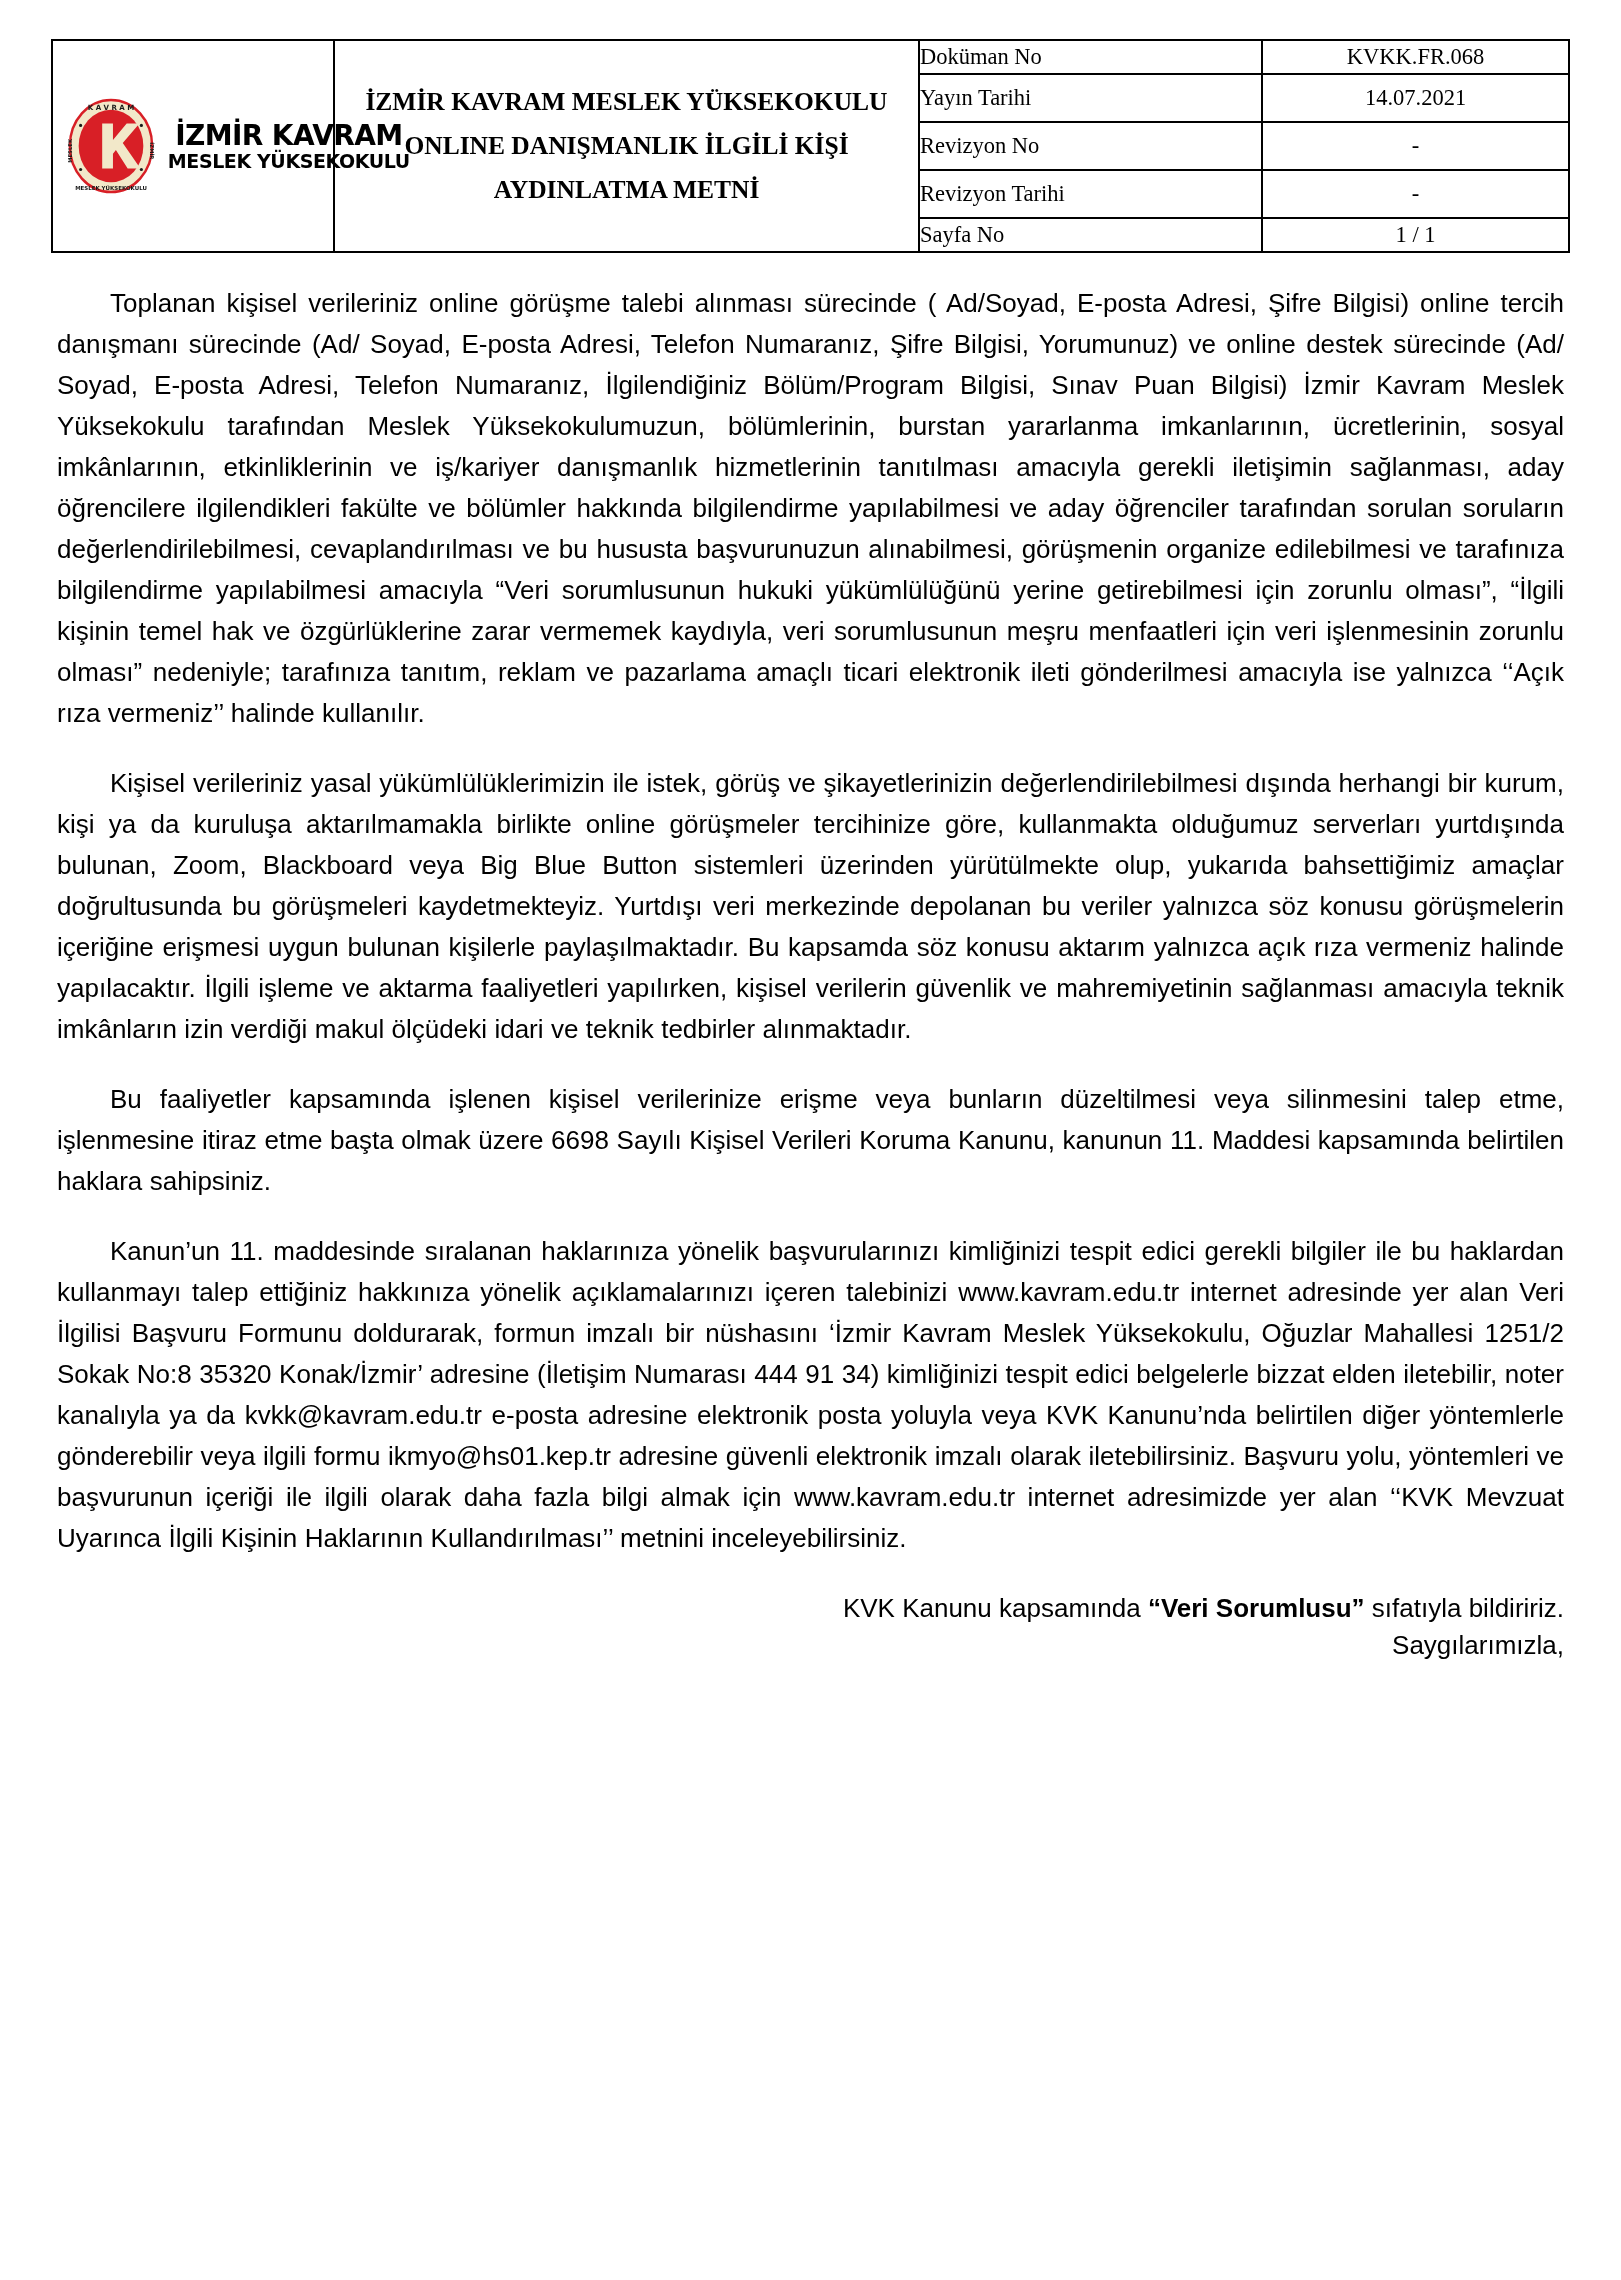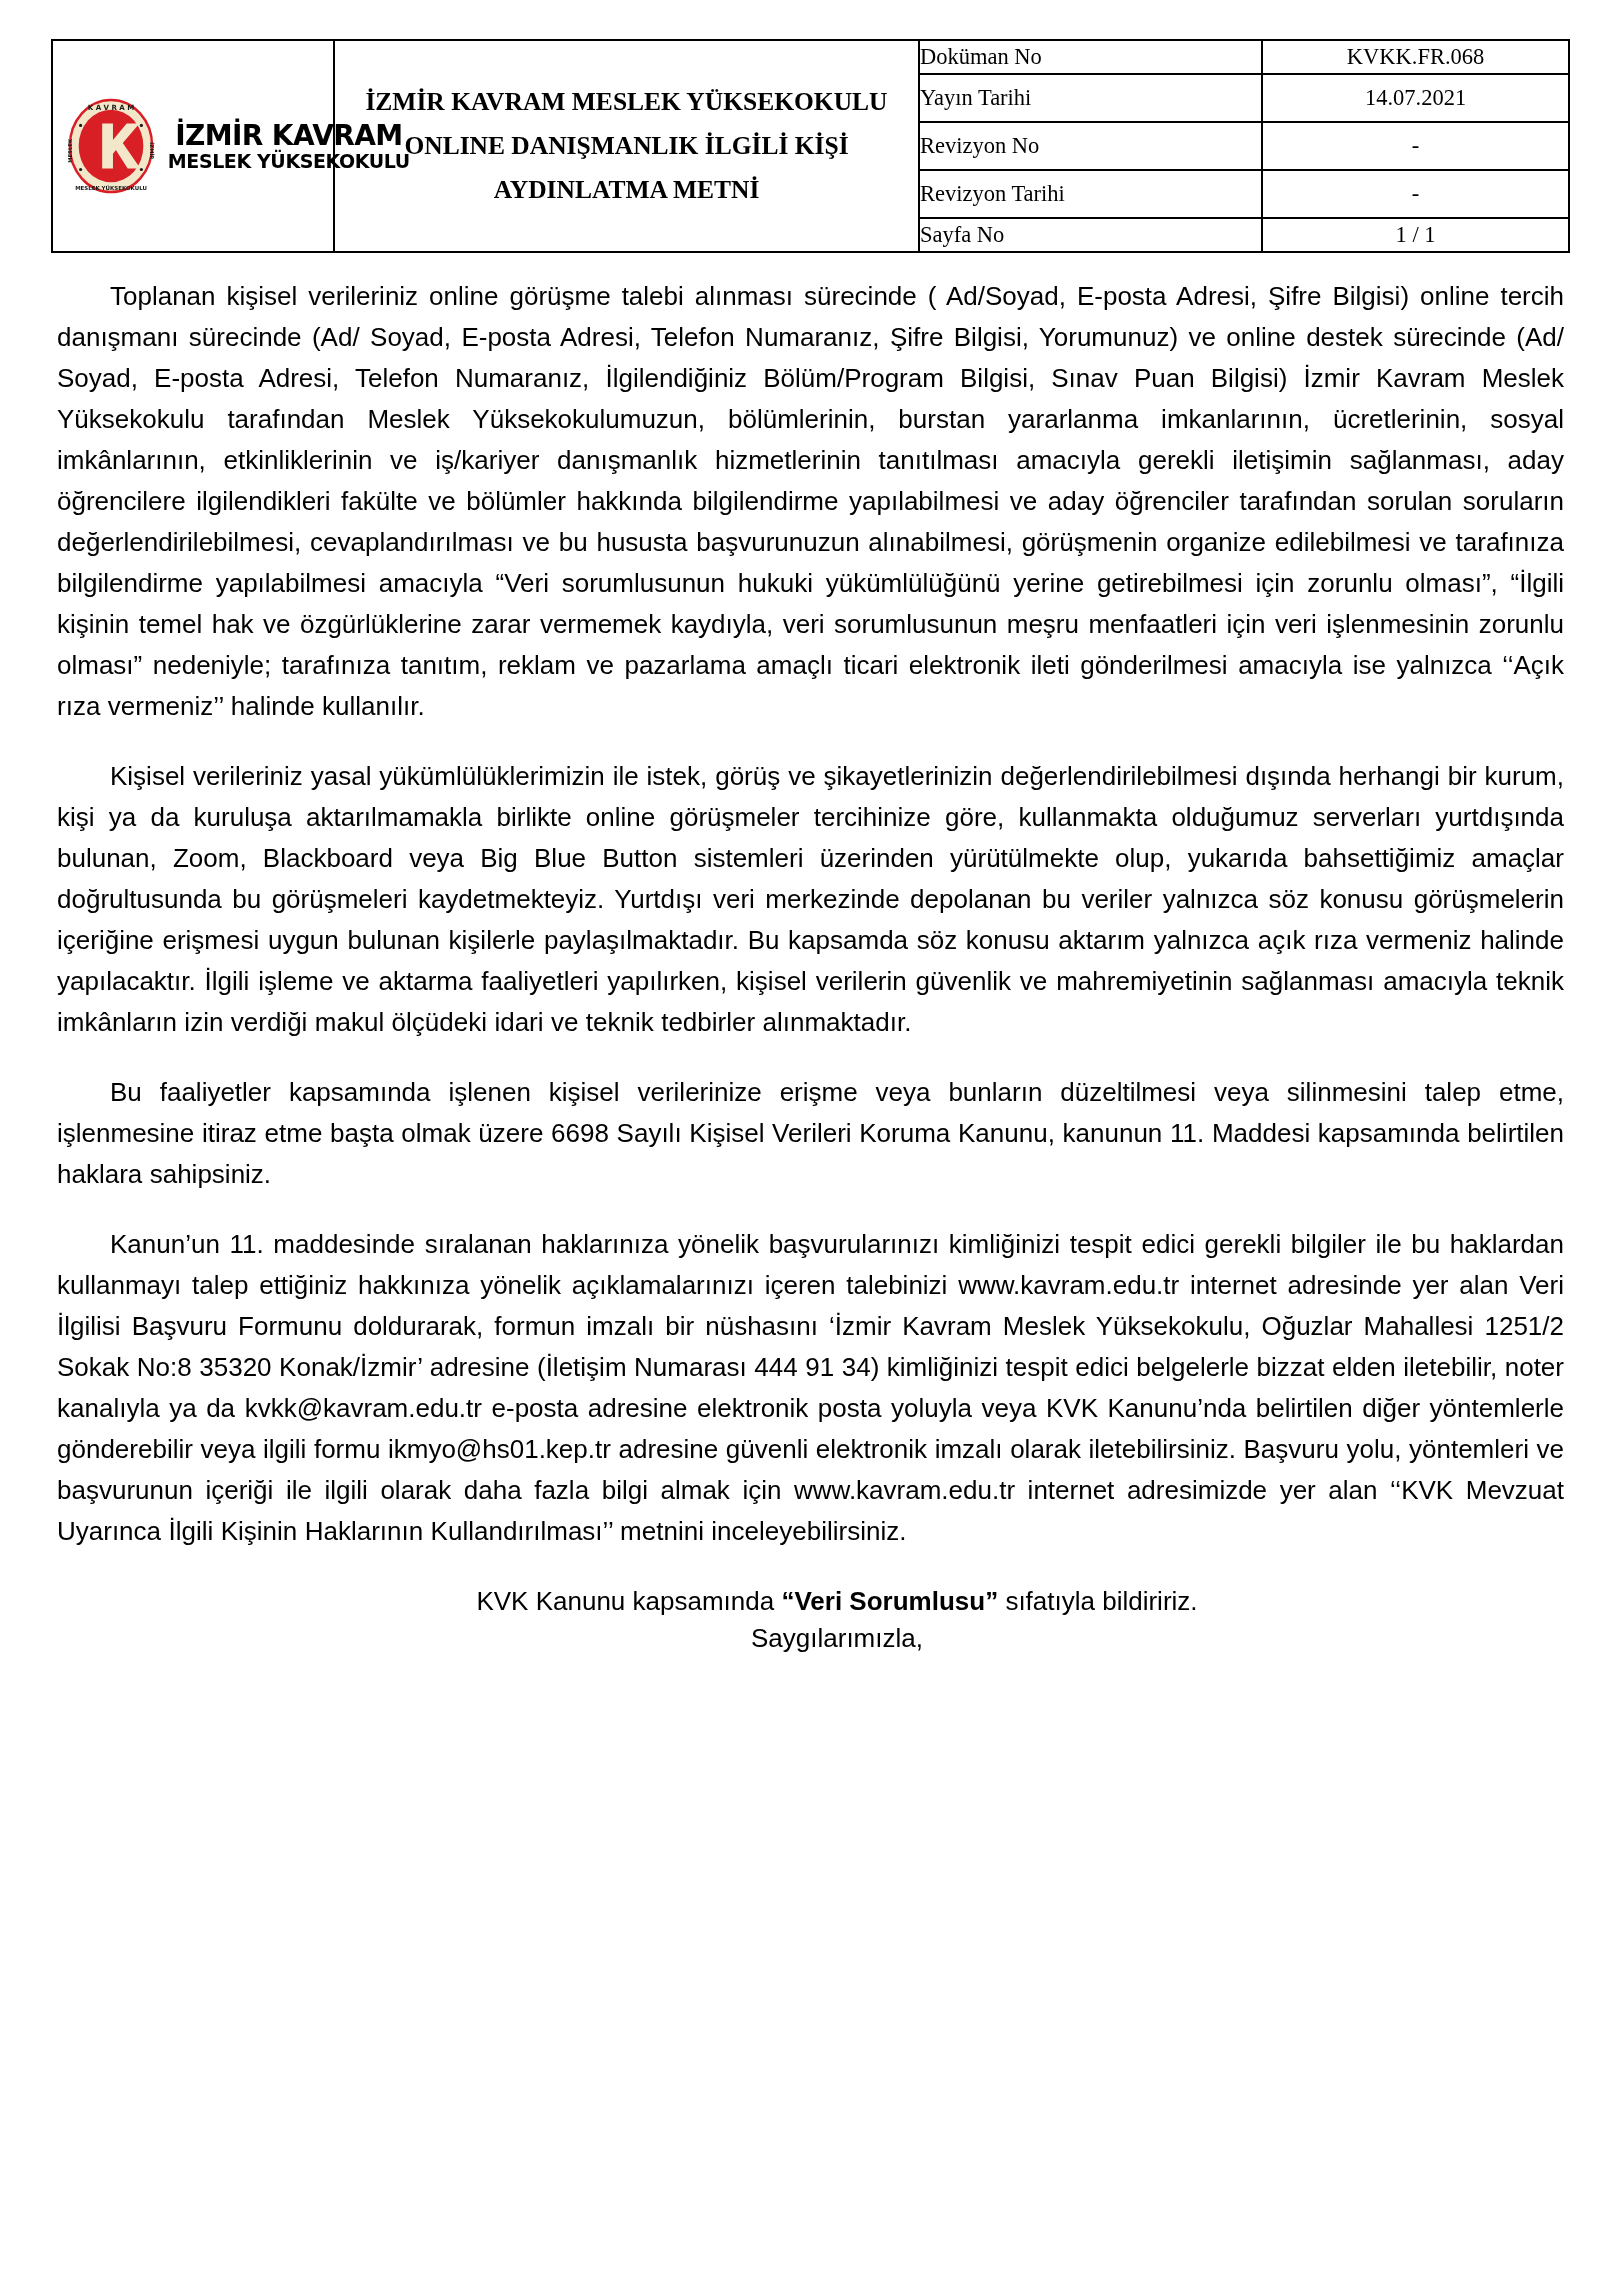--- a/index.html
+++ b/index.html
@@ -118,21 +118,21 @@
     table-layout: fixed;
   }
   .meta-table td { border: 2px solid #000; }
   .meta-table tr:first-child td { border-top: 0; }
   .meta-table tr:last-child td { border-bottom: 0; }
   .meta-table td:first-child { border-left: 0; }
   .meta-table td:last-child { border-right: 0; }
 
   
   .body-text {
-    margin: 8px auto;
+    margin: 15px auto;
     width: 1507px;
     padding-top: 15px;
   }
   .para {
     font-family: "Liberation Sans", sans-serif;
     font-size: 26px;
     line-height: 41px;
     text-align: justify;
     text-justify: inter-word;
     margin: 0 0 29px 0;
@@ -140,21 +140,21 @@
     -webkit-hyphens: none;
     hyphens: none;
     word-spacing: 0.2px;
   }
   .sig {
     font-family: "Liberation Sans", sans-serif;
     font-size: 26px;
     line-height: 41px;
     margin: 0;
     text-indent: 53px;
-    text-align: center;
+    text-align: right;
   }
   .sig.tight { margin-top: -3.9px; }
   b.inline-bold { font-weight: bold; }
 </style>
 </head>
 <body>
 
 <div class="page">
 
   <table class="header-table">

